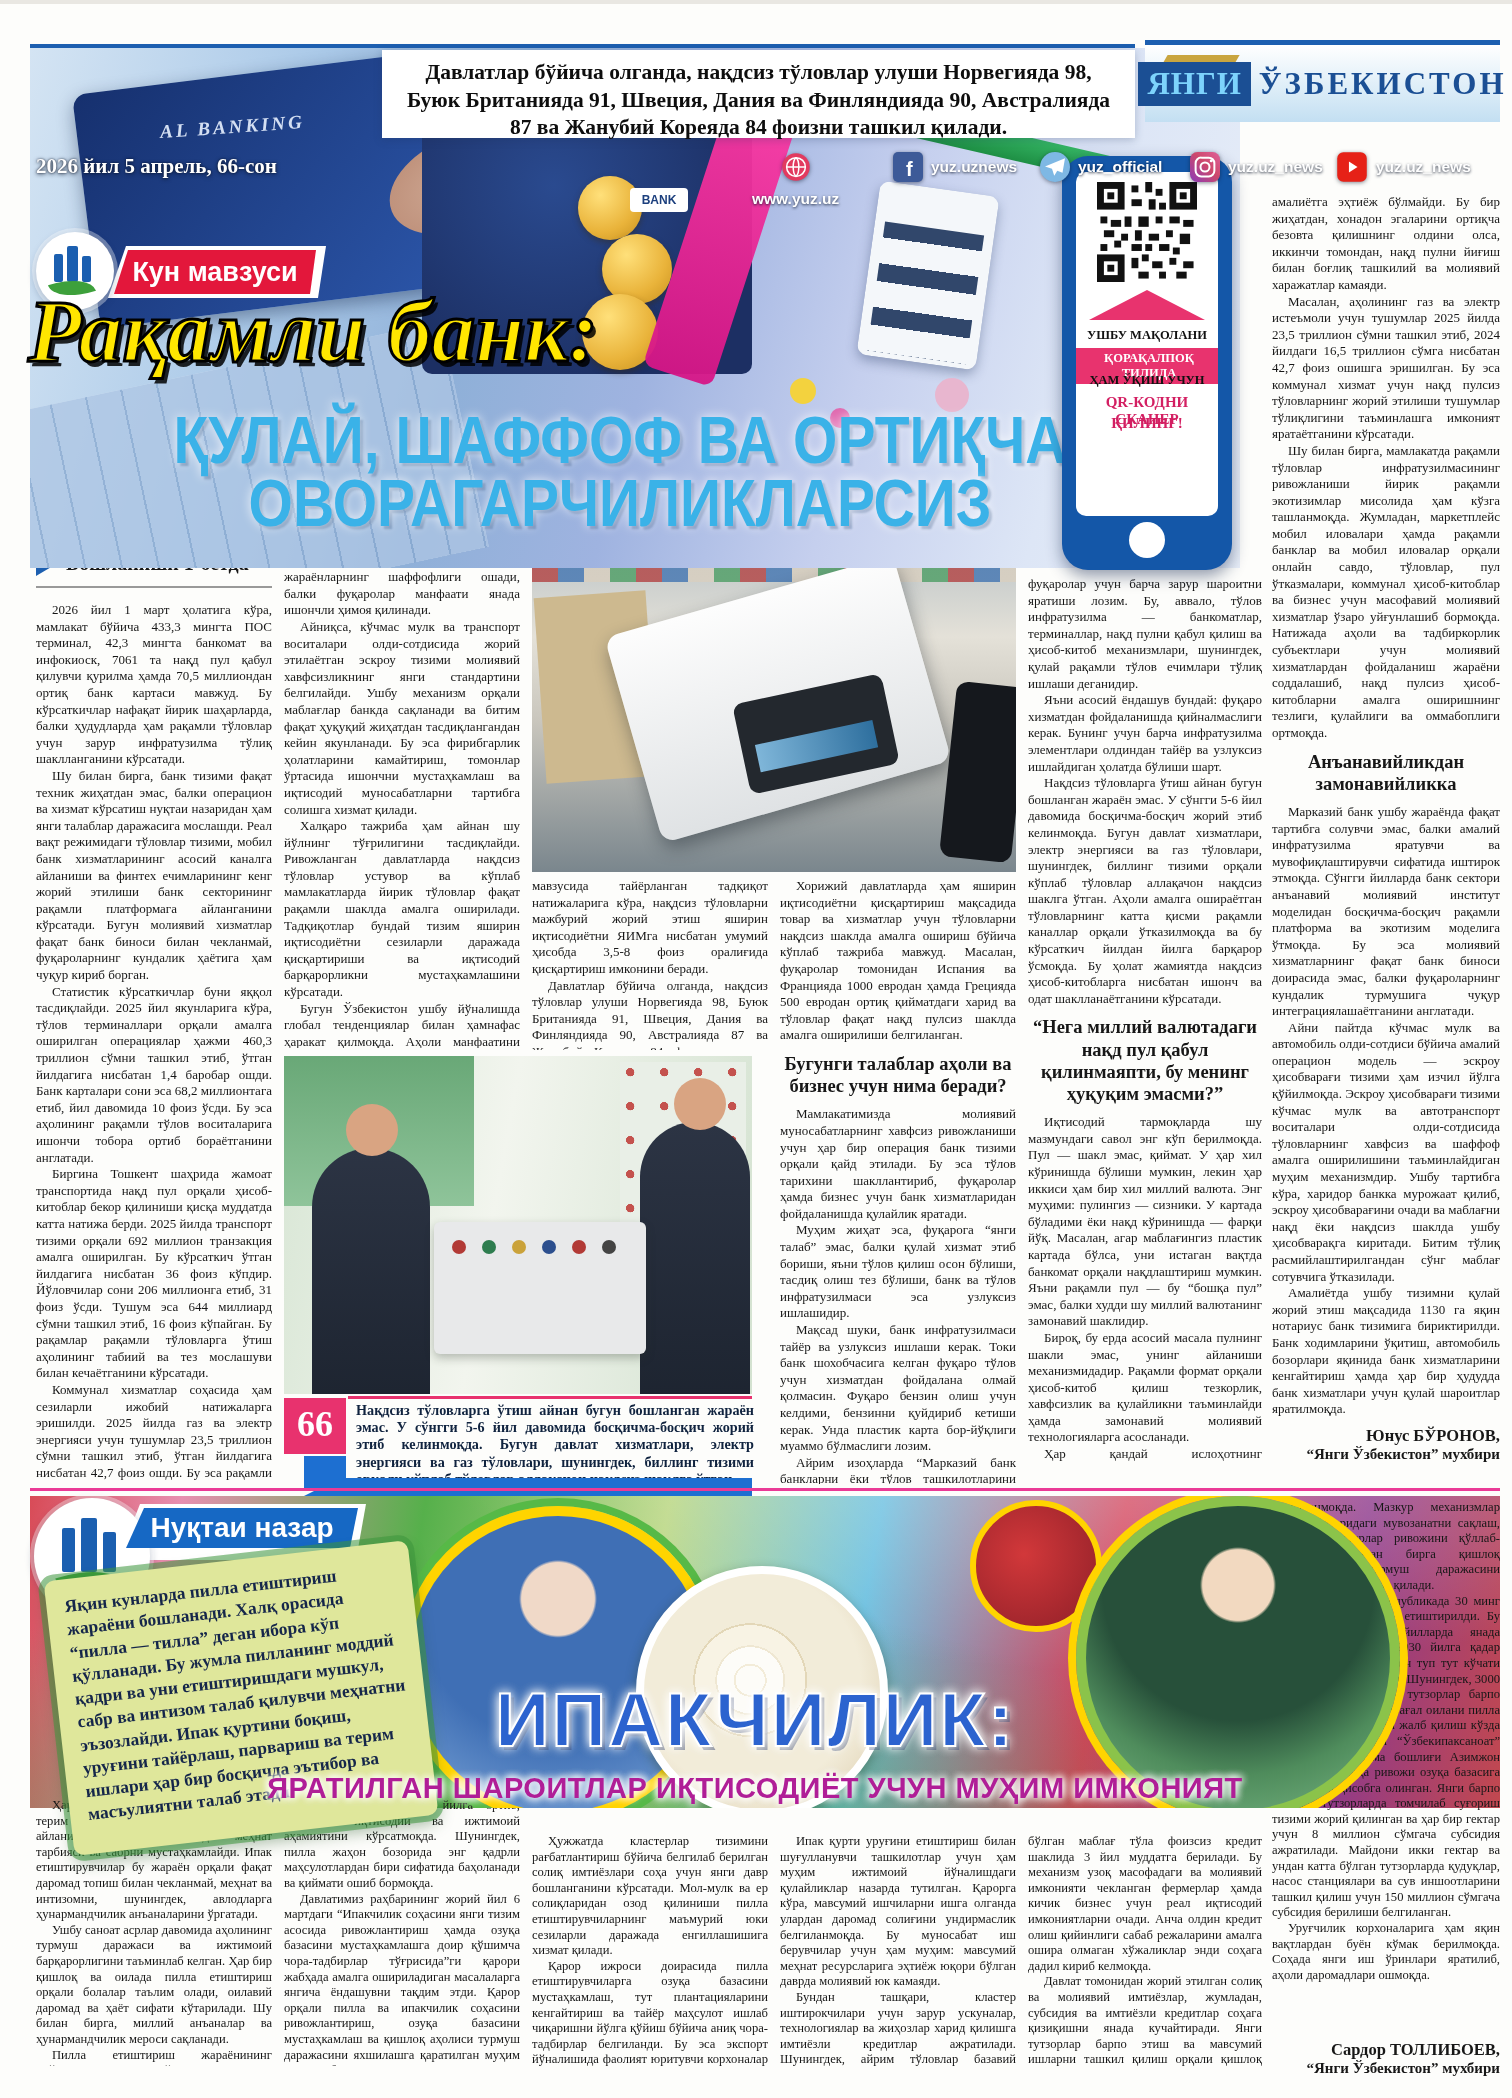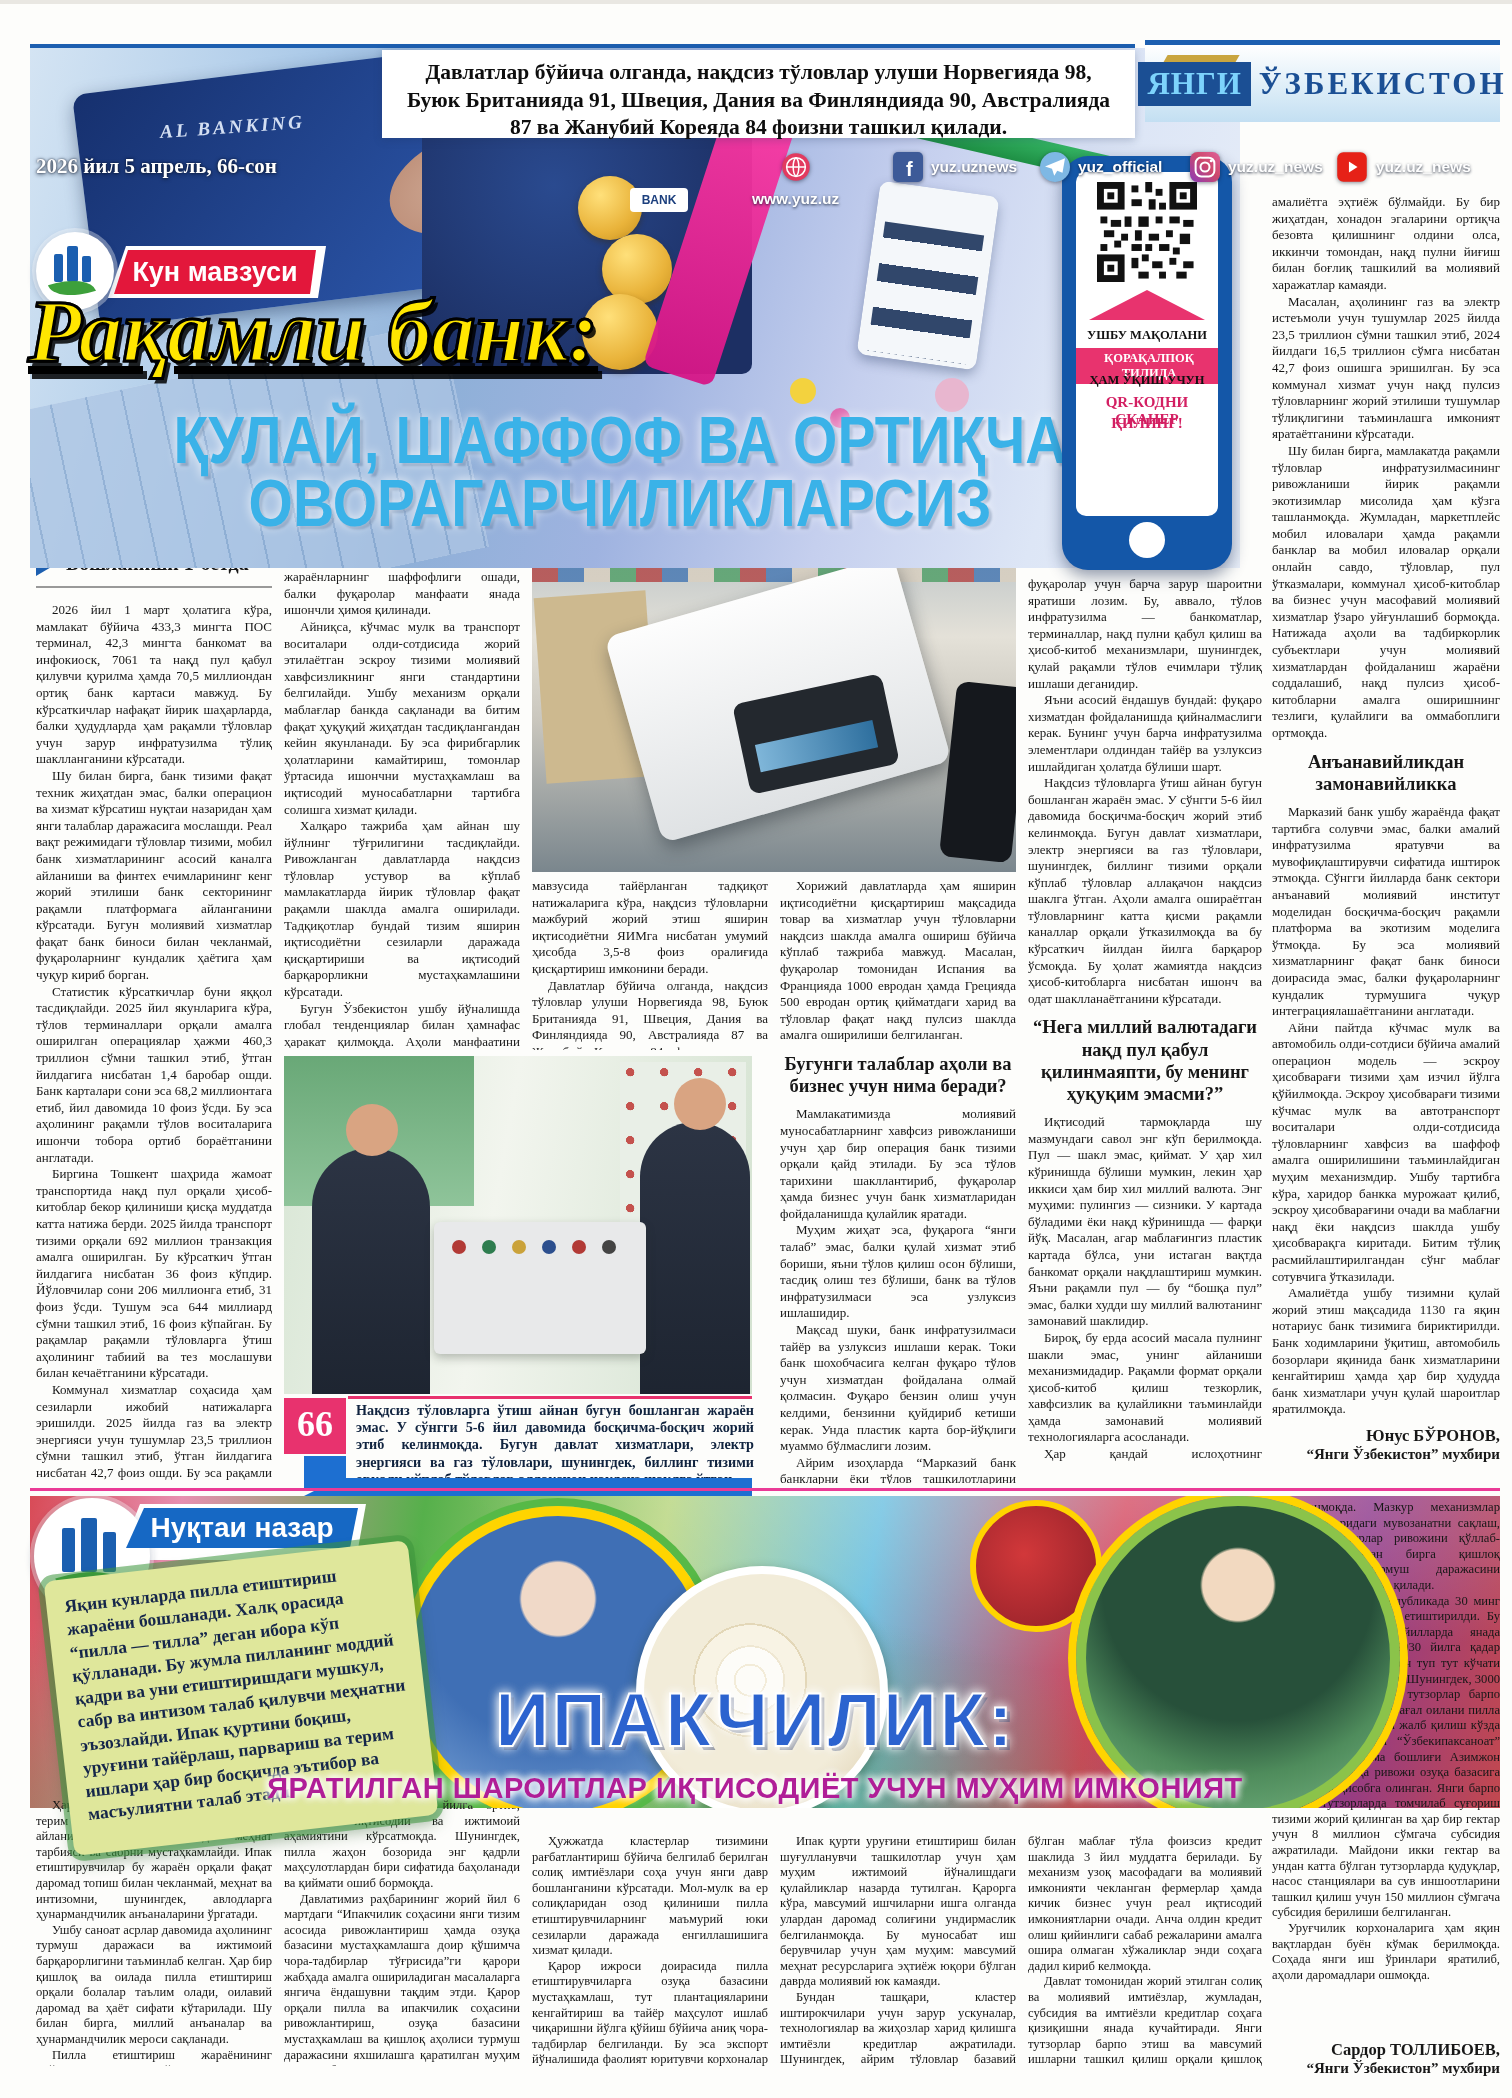--- a/index.html
+++ b/index.html
@@ -60,21 +60,21 @@
   .lc-bar{position:absolute;background:#1b5fb0;border-radius:2px;}
   .lc-leaf{position:absolute;left:14px;top:46px;width:44px;height:20px;background:#3da03b;border-radius:0 100% 0 100%;transform:rotate(-18deg);}
   .kick-chip{left:108px;top:242px;width:218px;height:52px;background:#fff;z-index:4;
              clip-path:polygon(18px 0,100% 0,calc(100% - 8px) 100%,0 100%);}
   .kick-badge{left:114px;top:246px;width:202px;height:44px;background:#e3173b;z-index:5;
               clip-path:polygon(14px 0,100% 0,calc(100% - 6px) 100%,0 100%);
               display:flex;align-items:center;justify-content:center;}
   .kick-badge span{color:#fff;font-family:"Liberation Sans",sans-serif;font-size:27px;font-weight:bold;}
   
   .script-title{left:28px;top:282px;width:790px;z-index:5;font-size:88px;line-height:1.05;font-weight:bold;font-style:italic;
-                color:#ffe600;-webkit-text-stroke:3px #000;text-shadow:4px 5px 0 rgba(0,0,0,.85);text-decoration:underline;}
+                color:#ffe600;-webkit-text-stroke:3px #000;text-shadow:4px 5px 0 rgba(0,0,0,.85);}
   .headline{left:120px;width:1000px;text-align:center;z-index:5;font-family:"Liberation Sans",sans-serif;
             font-weight:bold;font-size:57px;color:#3ab2e8;letter-spacing:0;transform:scaleY(1.18);transform-origin:top;
             text-shadow:0 0 10px rgba(255,255,255,.85),3px 3px 2px rgba(25,60,110,.35);white-space:nowrap;}
   
   .qrphone{left:1062px;top:152px;width:170px;height:414px;background:#1457a8;border-radius:26px;z-index:6;
            box-shadow:0 6px 16px rgba(10,30,70,.45);}
   .qrscreen{position:absolute;left:14px;top:16px;width:142px;height:344px;background:#fff;border-radius:10px;overflow:hidden;}
   .qr-svg{position:absolute;left:21px;top:10px;}
   .roof{position:absolute;left:13px;top:118px;width:116px;height:30px;background:#e8336e;
         clip-path:polygon(50% 0,100% 100%,0 100%);}

